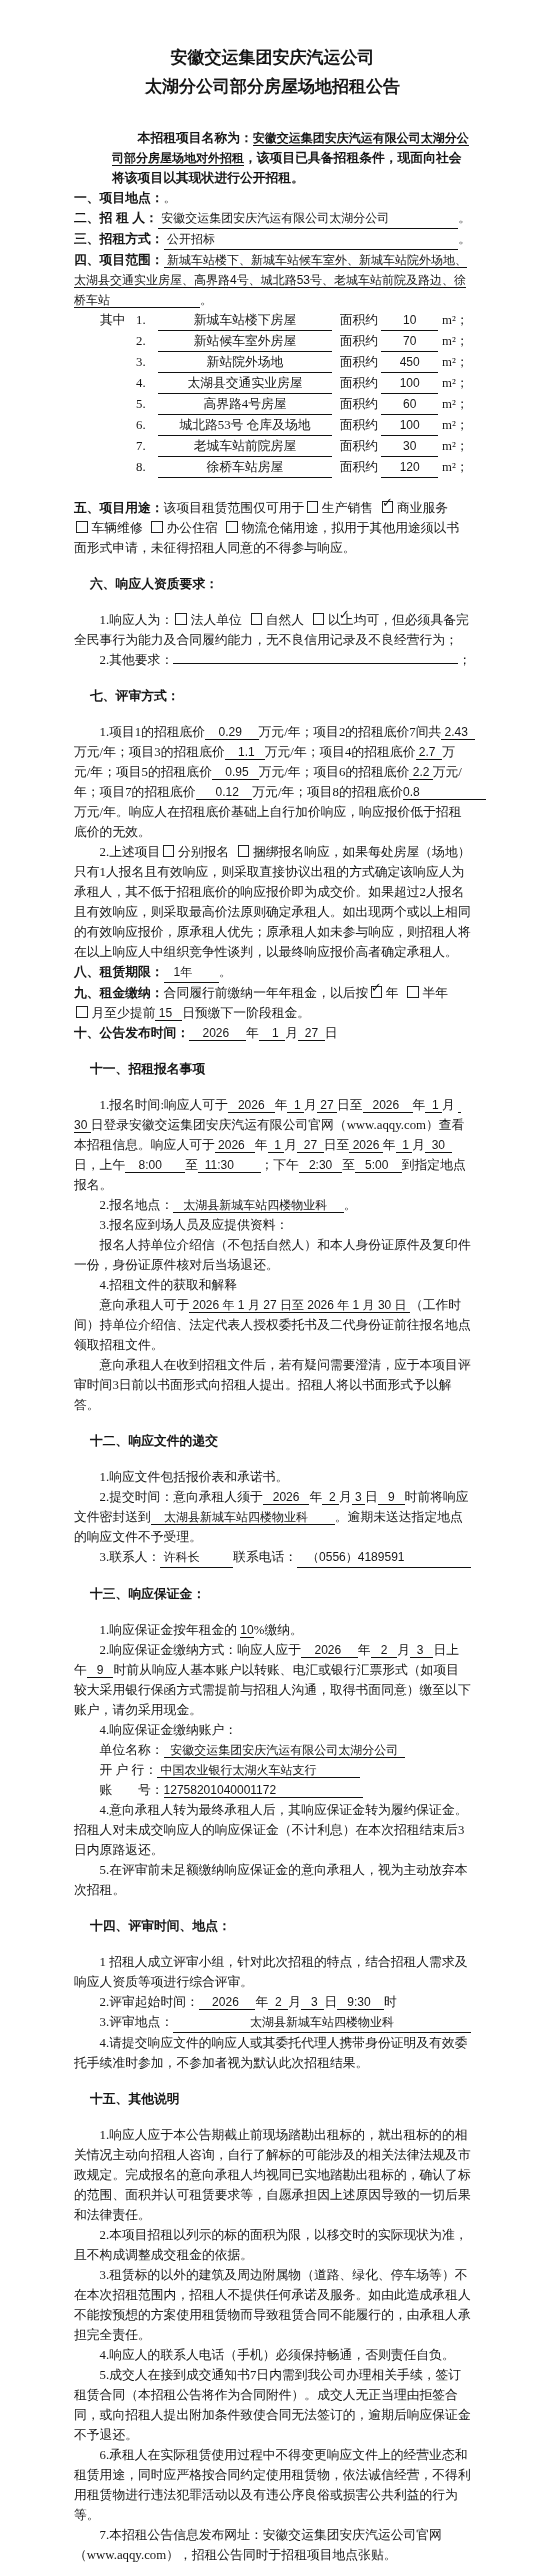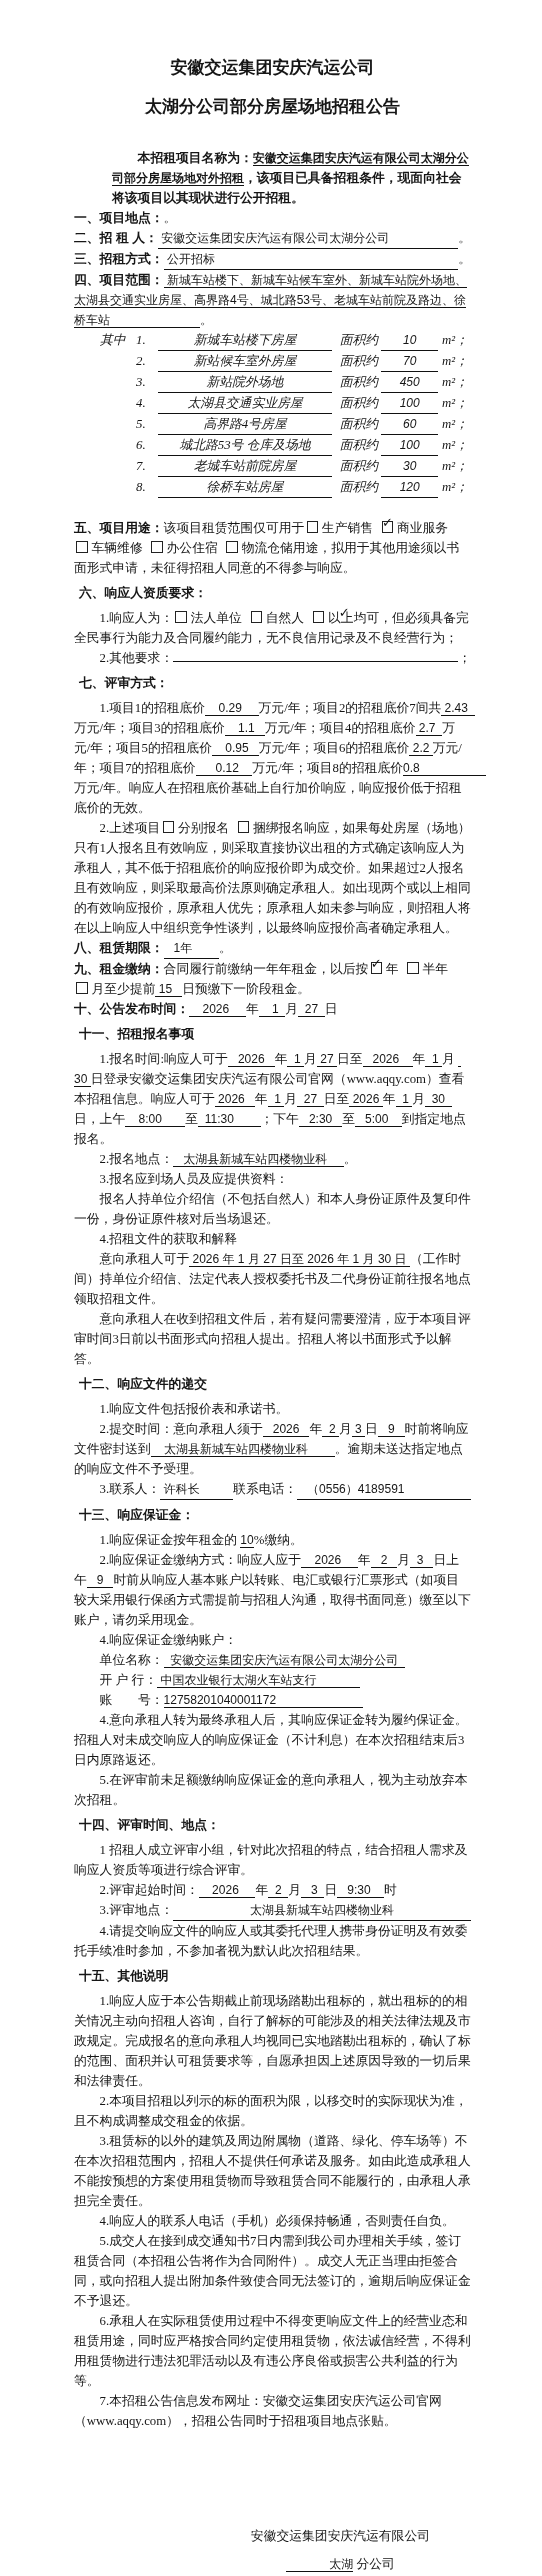--- a/index.html
+++ b/index.html
@@ -15,27 +15,27 @@
     color:#161616;
     background:#ffffff;
   }
   .title-block{margin-bottom:26px;}
   .doc-title{
     font-family:"Liberation Sans","DejaVu Sans",sans-serif;
     font-weight:bold;
     font-size:17px;
     line-height:29.4px;
     text-align:center;
-    margin:10px;
+    margin:0;
   }
   .para{margin:0;text-indent:25.6px;white-space:pre-wrap;}
   .para.noindent{text-indent:0;}
   .para.bold{font-weight:bold;margin-left:38px;}
   .sechead{
-    margin:5px;
+    margin:16px;
     font-weight:bold;
     font-family:"Liberation Sans","DejaVu Sans",sans-serif;
     white-space:pre-wrap;
   }
   .hd{
     font-weight:bold;
     font-family:"Liberation Sans","DejaVu Sans",sans-serif;
   }
   .u{
     border-bottom:0.8px solid #111;
@@ -56,21 +56,21 @@
     position:relative;
     vertical-align:baseline;
   }
   .cb .tick{
     position:absolute;left:-0.8px;top:-6.2px;
     font-size:13px;font-weight:bold;
     font-family:"DejaVu Sans","Liberation Sans",sans-serif;
     line-height:13px;
   }
   .items-list{margin:0;}
-  .item-row{display:flex;align-items:center;padding-left:26px;line-height:20px;font-style:italic;}
+  .item-row{display:flex;align-items:center;padding-left:26px;line-height:20px;}
   .item-prefix{width:36px;white-space:pre;}
   .item-num{width:22px;white-space:pre;}
   .item-name{
     width:174px;text-align:center;
     border-bottom:0.8px solid #111;white-space:pre;
   }
   .item-arealabel{padding:0 3.1px 0 7.7px;white-space:pre;}
   .item-area{
     width:57px;text-align:center;border-bottom:0.8px solid #111;
     font-family:"Liberation Sans","DejaVu Sans",sans-serif;font-size:12px;

